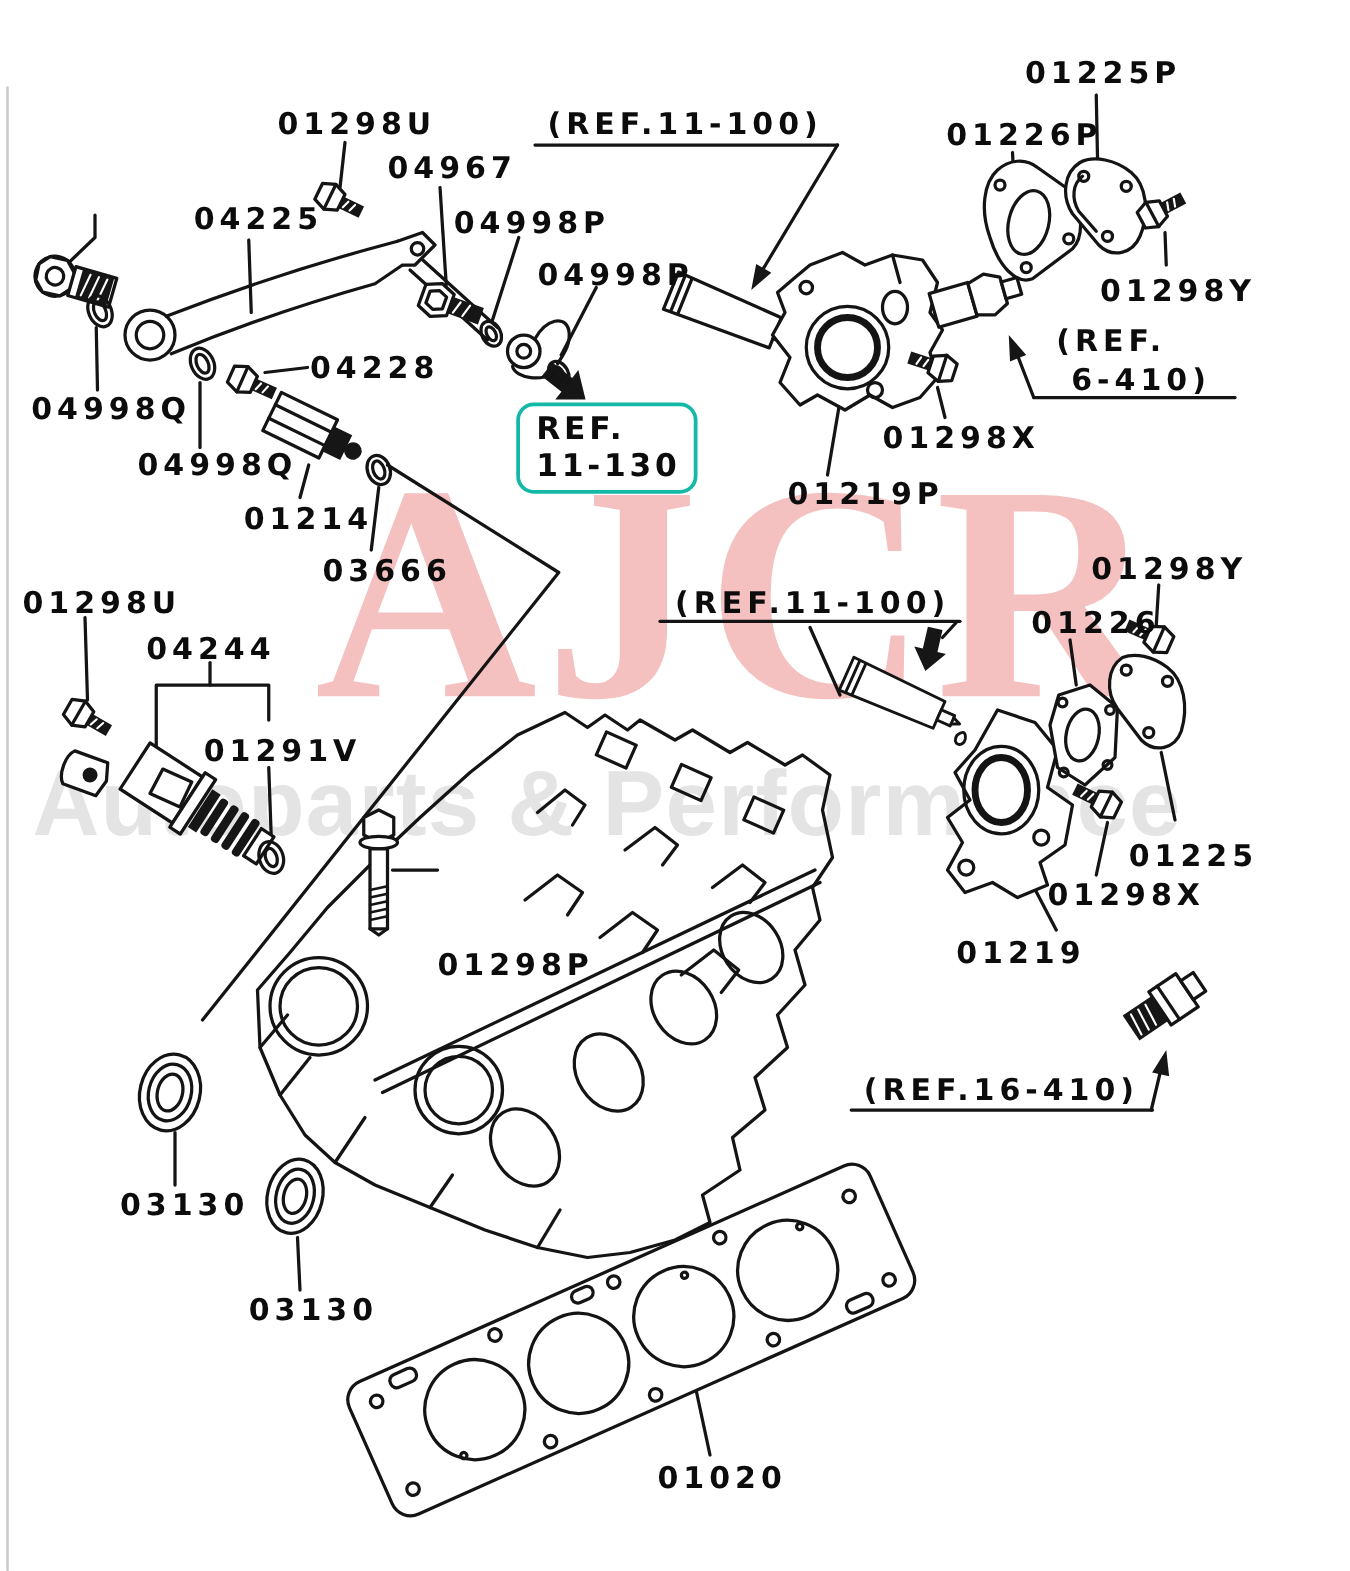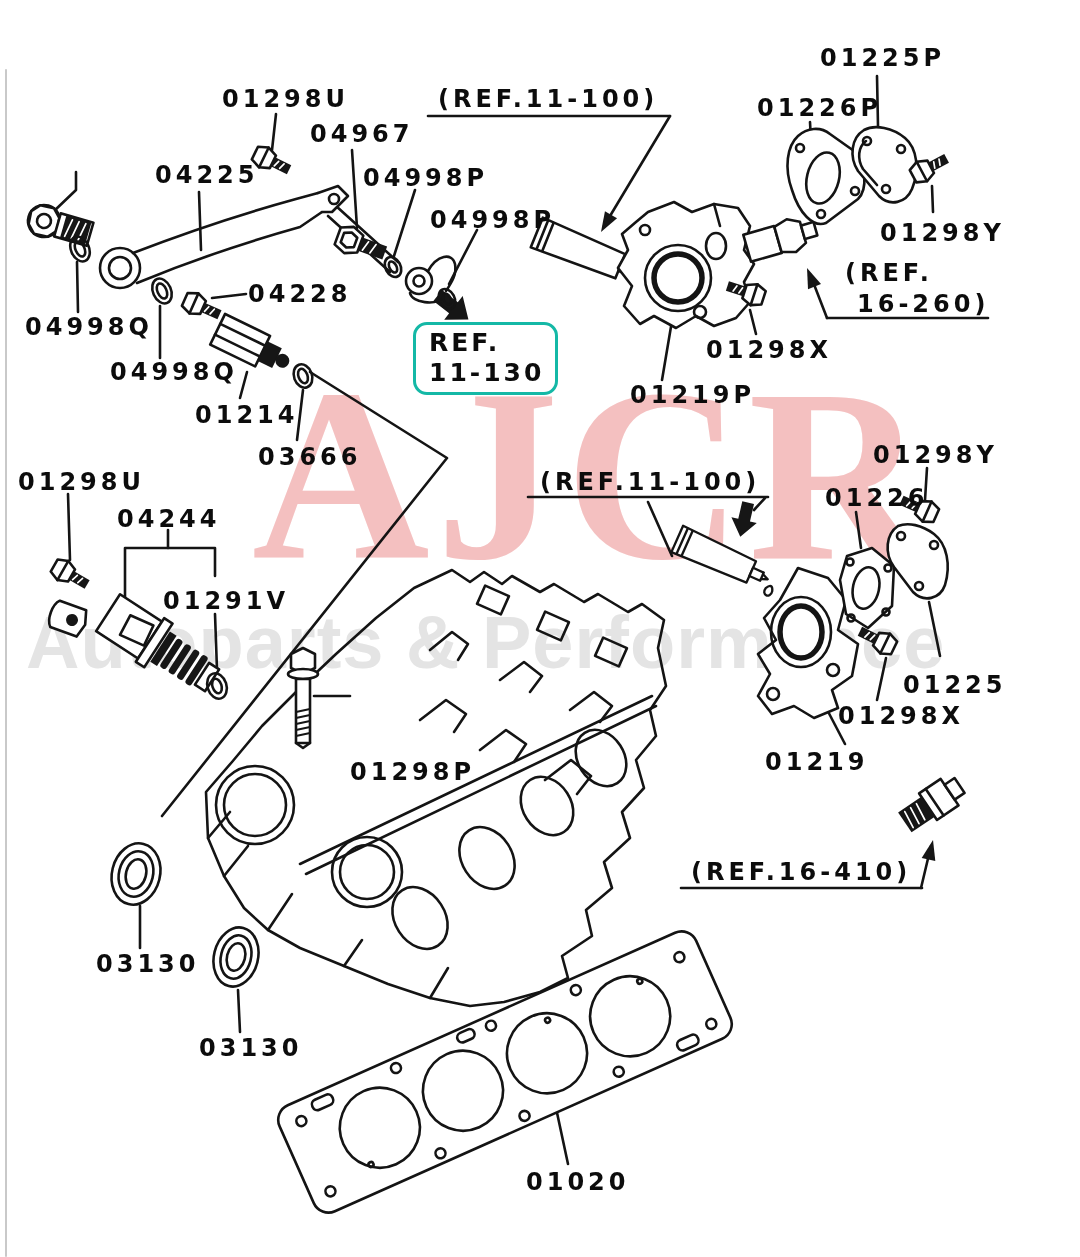--- a/index.html
+++ b/index.html
@@ -415,21 +415,21 @@
       <div class="plabel" style="left: 825px; top: 486px;">01226</div>
       <div class="plabel" style="left: 903px; top: 661px; margin-top: 12px;">01225</div>
       <div class="plabel" style="left: 838px; top: 704px;">01298X</div>
       <div class="plabel" style="left: 765px; top: 750px;">01219</div>
       <div class="plabel" style="left: 350px; top: 717px; margin-top: 43px;">01298P</div>
       <div class="plabel" style="left: 96px; top: 952px;">03130</div>
       <div class="plabel" style="left: 199px; top: 1036px;">03130</div>
       <div class="plabel" style="left: 526px; top: 1170px;">01020</div>
       <div class="plabel" style="left: 438px; top: 87px;">(REF.11-100)</div>
       <div class="plabel" style="left: 845px; top: 261px;">(REF.</div>
-      <div class="plabel" style="left: 857px; top: 292px;">16-260)</div>
+      <div class="plabel" style="left: 857px; top: 292px;">6-410)</div>
       <div class="plabel" style="left: 540px; top: 470px;">(REF.11-100)</div>
       <div class="plabel" style="left: 691px; top: 860px;">(REF.16-410)</div>
     </div>
 
   <div class="refbox">
     <div>REF.</div>
     <div>11-130</div>
   </div>
 </div>
 

